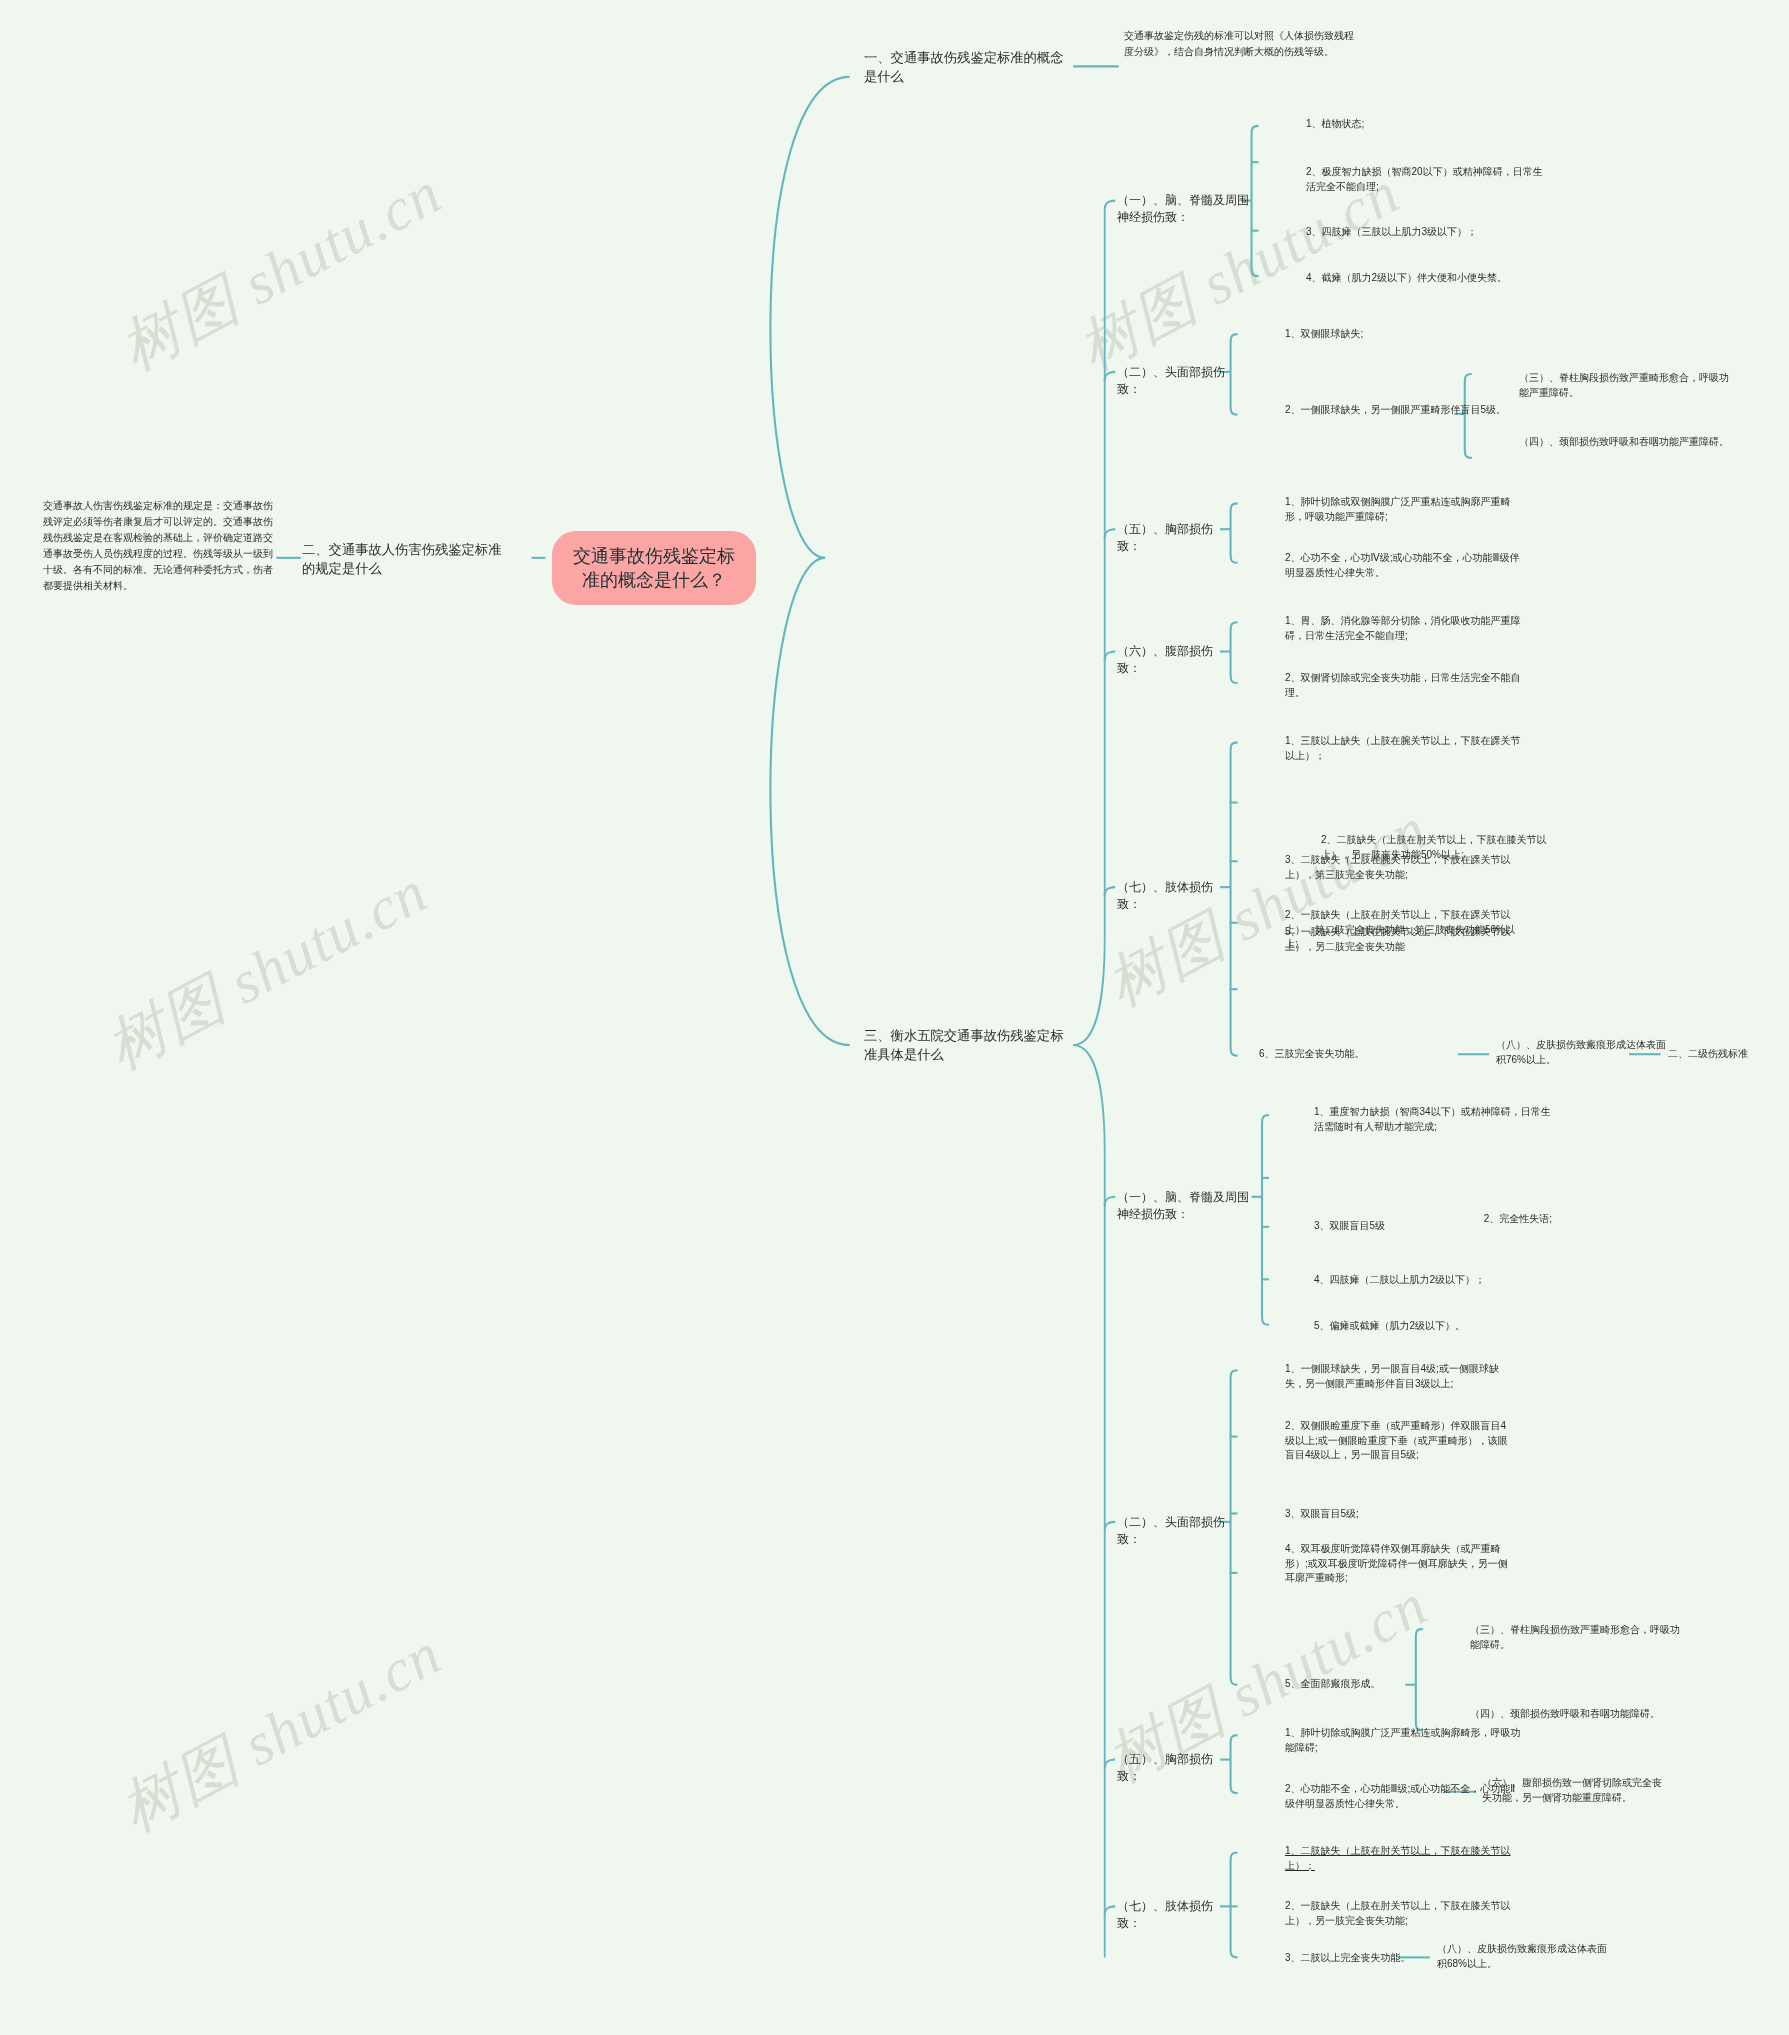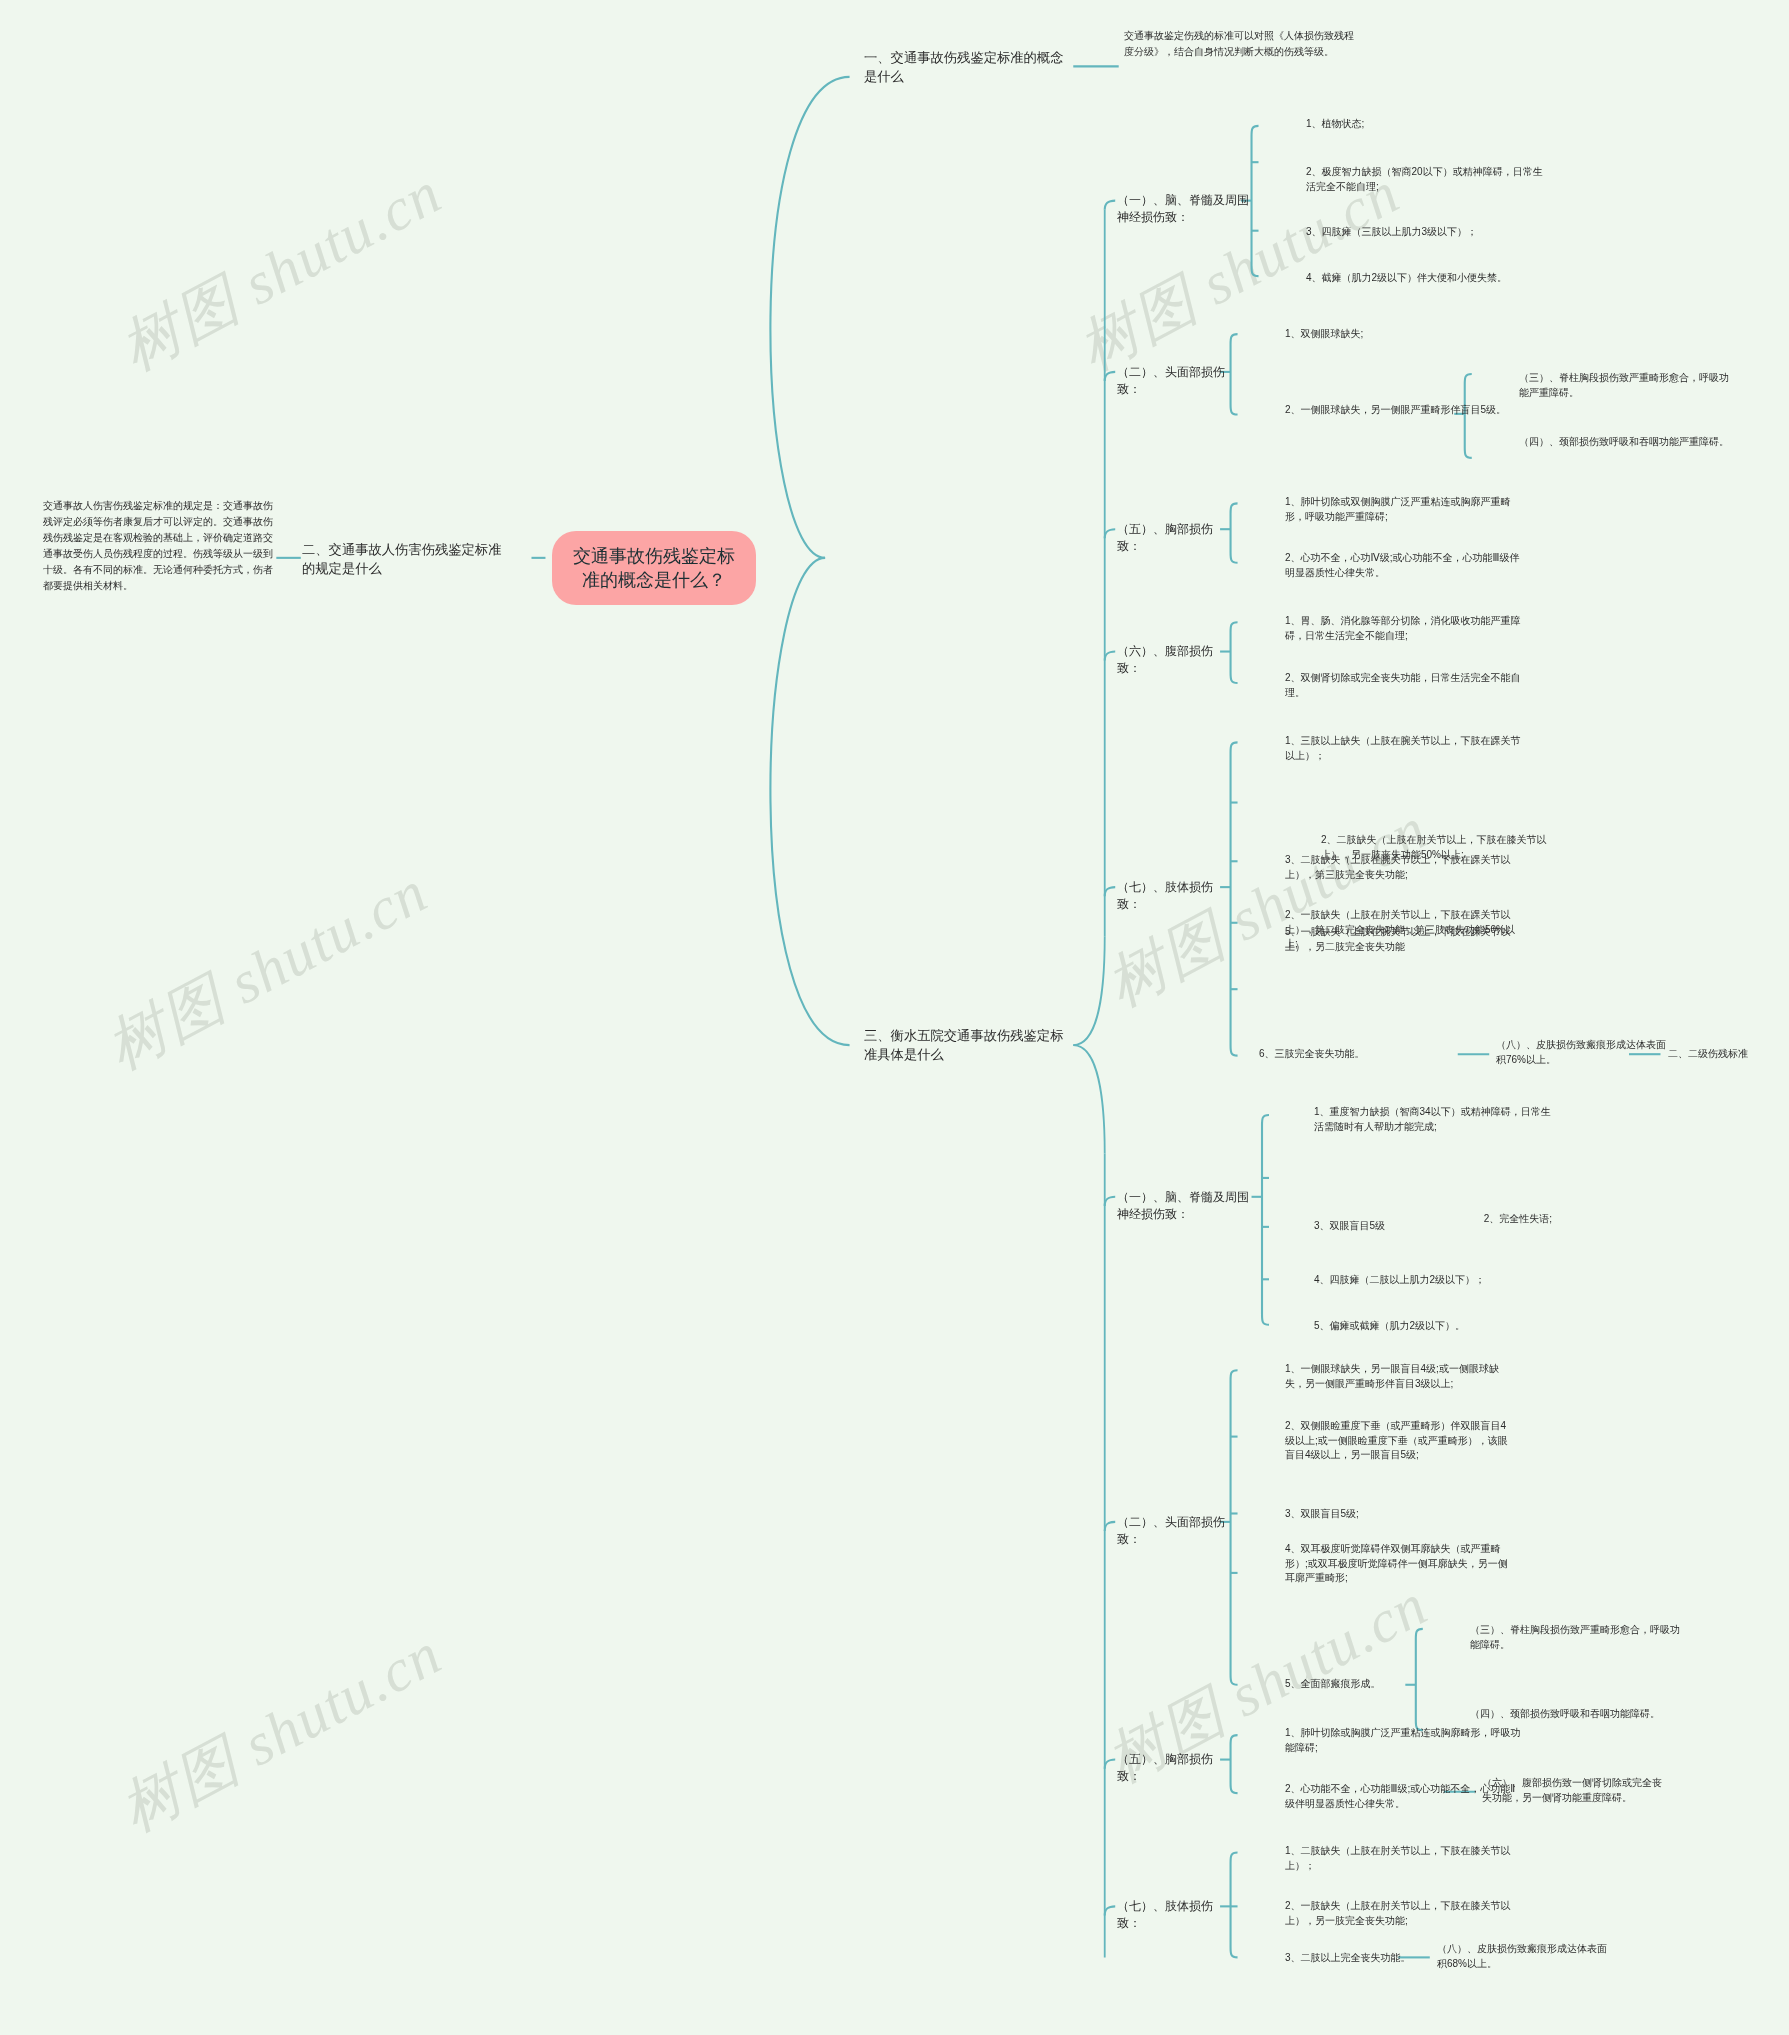--- a/index.html
+++ b/index.html
@@ -204,17 +204,17 @@
 <div class="node leaf" style="left:1285px;top:1677px;width:182px;">5、全面部瘢痕形成。</div>
 <div class="node leaf" style="left:1470px;top:1623px;width:210px;">（三）、脊柱胸段损伤致严重畸形愈合，呼吸功能障碍。</div>
 <div class="node leaf" style="left:1470px;top:1707px;width:217px;">（四）、颈部损伤致呼吸和吞咽功能障碍。</div>
 
 <div class="node lvl2" style="left:1117px;top:1751px;width:112px;">（五）、胸部损伤致：</div>
 <div class="node leaf" style="left:1285px;top:1726px;width:238px;">1、肺叶切除或胸膜广泛严重粘连或胸廓畸形，呼吸功能障碍;</div>
 <div class="node leaf" style="left:1285px;top:1782px;width:238px;">2、心功能不全，心功能Ⅲ级;或心功能不全，心功能Ⅱ级伴明显器质性心律失常。</div>
 <div class="node leaf" style="left:1482px;top:1776px;width:189px;">（六）、腹部损伤致一侧肾切除或完全丧失功能，另一侧肾功能重度障碍。</div>
 
 <div class="node lvl2" style="left:1117px;top:1898px;width:112px;">（七）、肢体损伤致：</div>
-<div class="node leaf" style="left:1285px;top:1844px;width:238px;">1、二肢缺失（上肢在肘关节以上，下肢在膝关节以上）；</div>
+<div class="node leaf" style="left:1285px;top:1844px;width:238px;text-decoration:underline;">1、二肢缺失（上肢在肘关节以上，下肢在膝关节以上）；</div>
 <div class="node leaf" style="left:1285px;top:1899px;width:238px;">2、一肢缺失（上肢在肘关节以上，下肢在膝关节以上），另一肢完全丧失功能;</div>
 <div class="node leaf" style="left:1285px;top:1951px;width:189px;">3、二肢以上完全丧失功能。</div>
 <div class="node leaf" style="left:1437px;top:1942px;width:175px;">（八）、皮肤损伤致瘢痕形成达体表面积68%以上。</div>
 
 
 </body></html>

